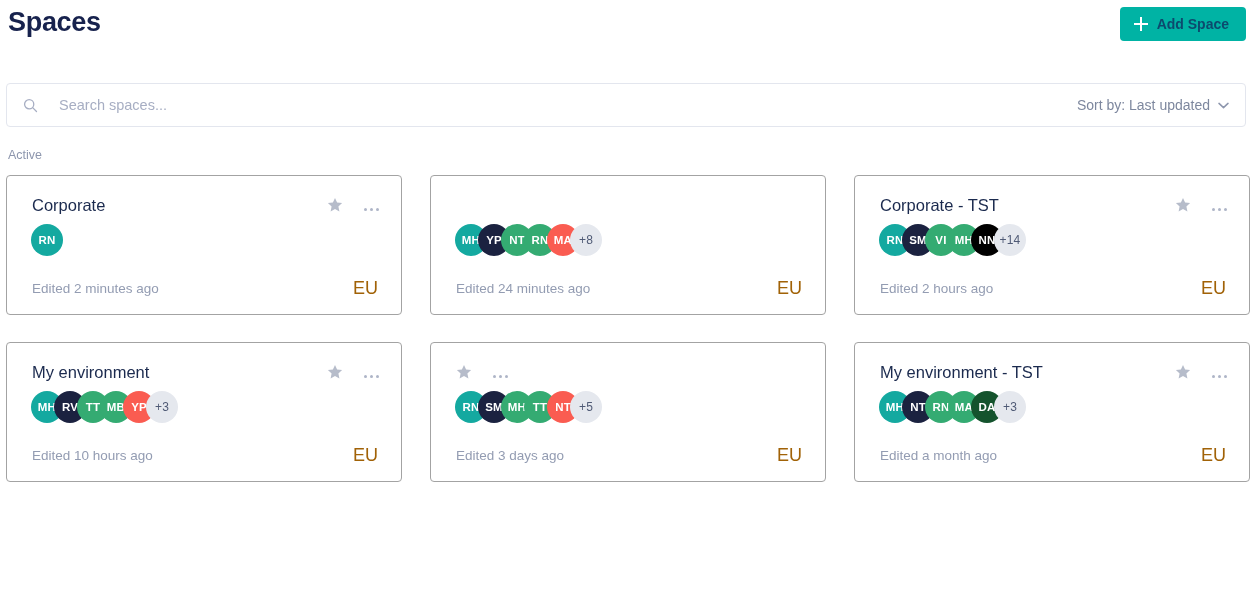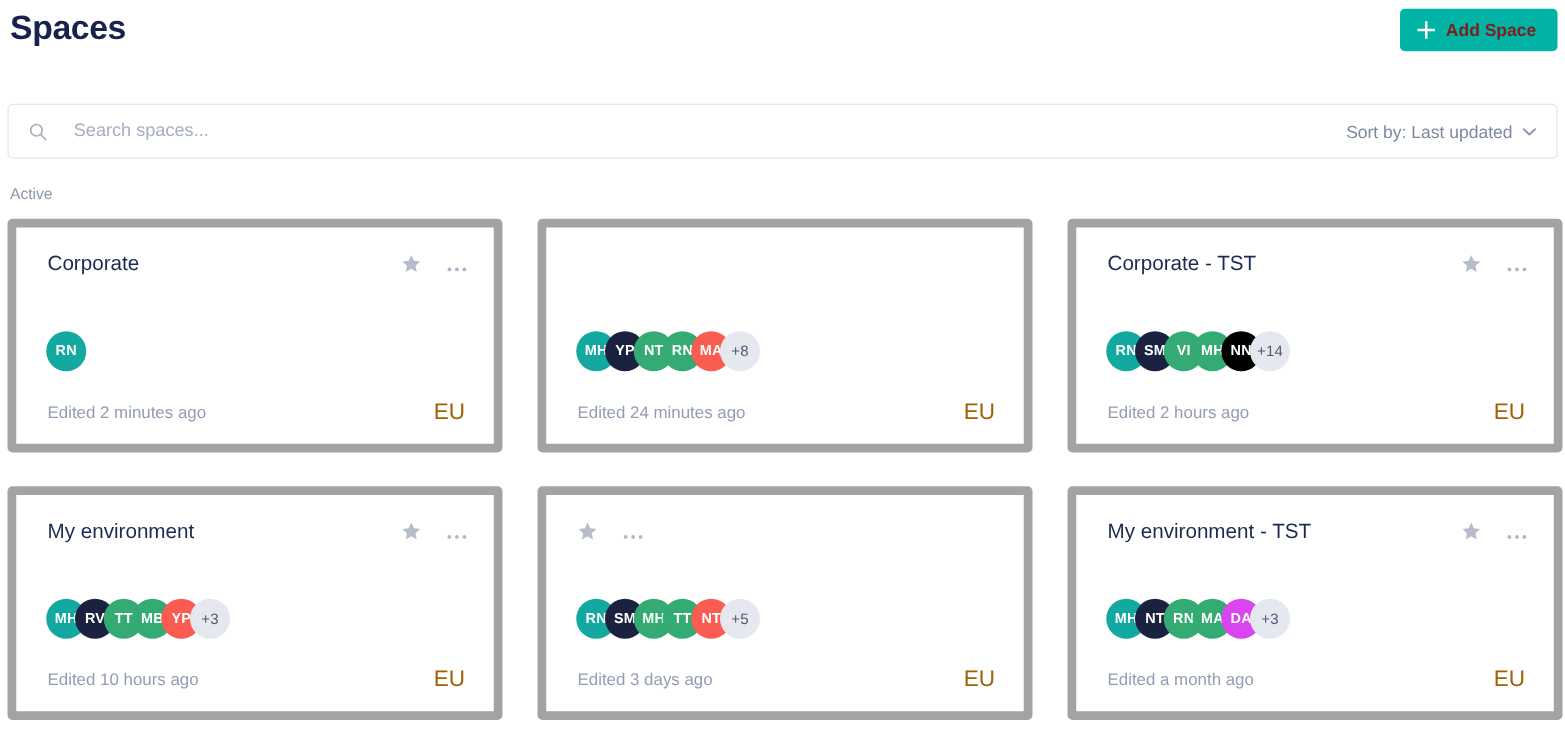--- a/index.html
+++ b/index.html
@@ -34,21 +34,21 @@
     letter-spacing: -0.3px;
     color: #17224d;
     line-height: 32px;
     padding-left: 2px;
   }
   .add-space-btn {
     display: inline-flex;
     align-items: center;
     gap: 9px;
     background: #00b3a4;
-    color: #7f1d1d;
+    color: #0c4a6e;
     border: none;
     border-radius: 4px;
     padding: 9px 17px 9px 14px;
     font-size: 14px;
     font-weight: bold;
     font-family: "Liberation Sans", sans-serif;
     cursor: pointer;
     height: 34px;
     margin-top: 1px;
   }
@@ -118,24 +118,24 @@
   }
 
   
   .grid {
     margin-top: 12px;
     display: grid;
     grid-template-columns: repeat(3, 396px);
     gap: 27px 28px;
   }
   .card {
-    border: 7px solid #a3a3a3;
+    border: 1px solid #a3a3a3;
     border-radius: 4px;
     background: #fff;
-    height: 187px;
+    height: 140px;
     padding: 18px 22px 0 25px;
     position: relative;
     cursor: pointer;
   }
   .card-head {
     display: flex;
     align-items: flex-start;
     justify-content: space-between;
   }
   .card-title {
@@ -368,21 +368,21 @@
               <span></span>
               <span></span>
         </span>
       </div>
     </div>
     <div class="avatars">
           <div class="avatar" style="background:#14a9a0">MH</div>
           <div class="avatar" style="background:#1b2240">NT</div>
           <div class="avatar" style="background:#34ab72">RN</div>
           <div class="avatar" style="background:#34ab72">MA</div>
-          <div class="avatar" style="background:#d946ef">DA</div>
+          <div class="avatar" style="background:#14532d">DA</div>
           <div class="avatar more">+3</div>
         </div>
     <div class="card-footer">
       <span>Edited a month ago</span>
       <span class="card-region">EU</span>
     </div>
       </div>
     </div>
 
 </div>

